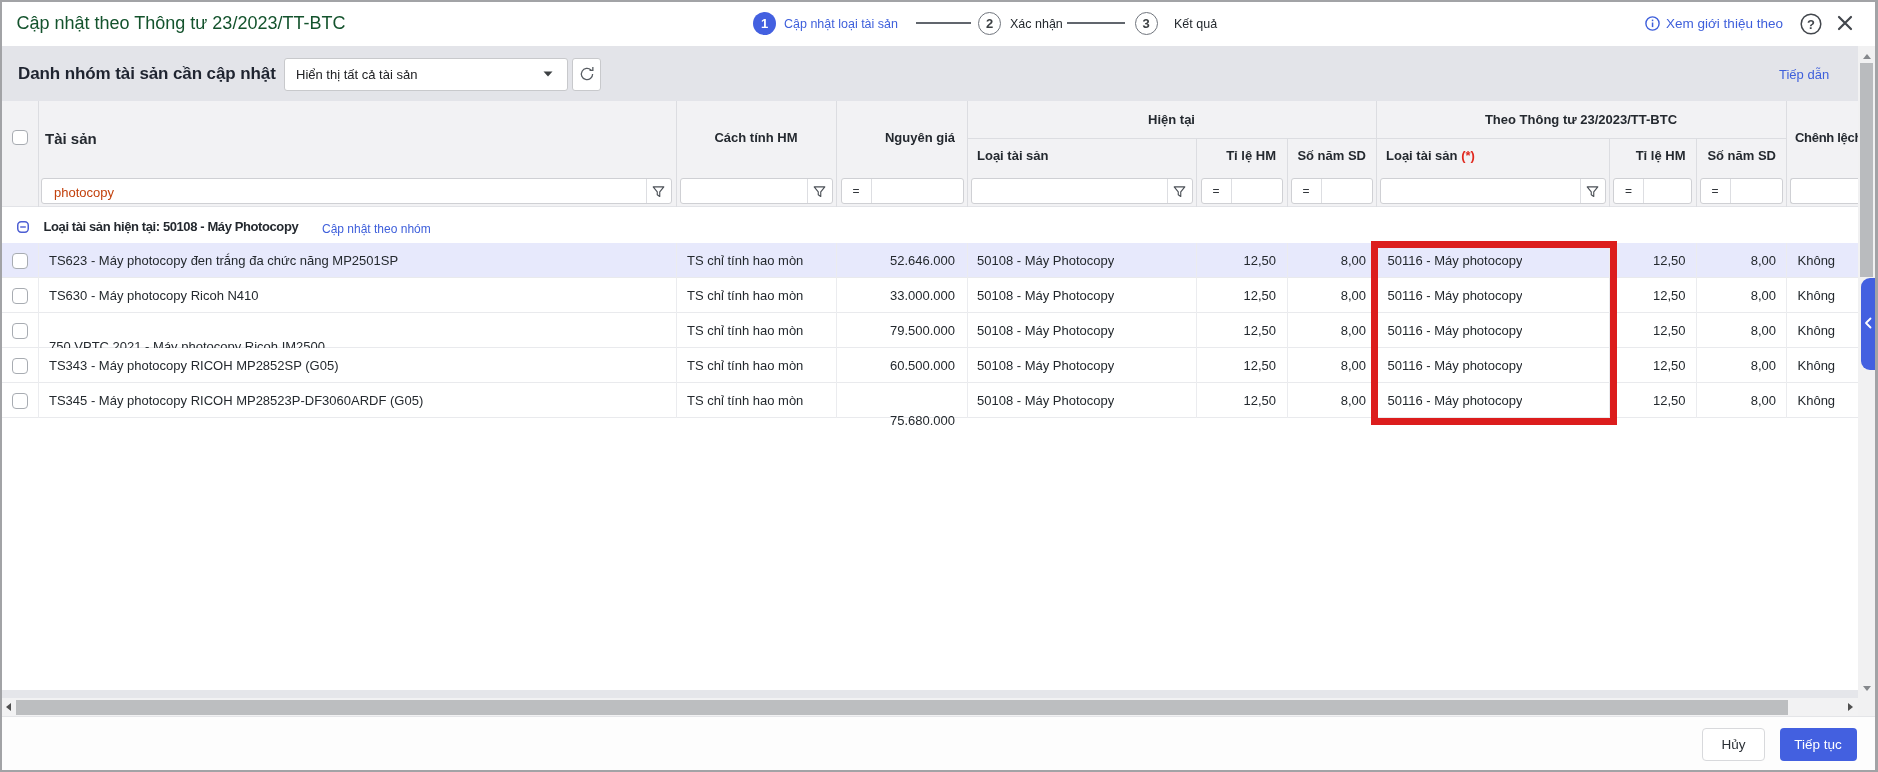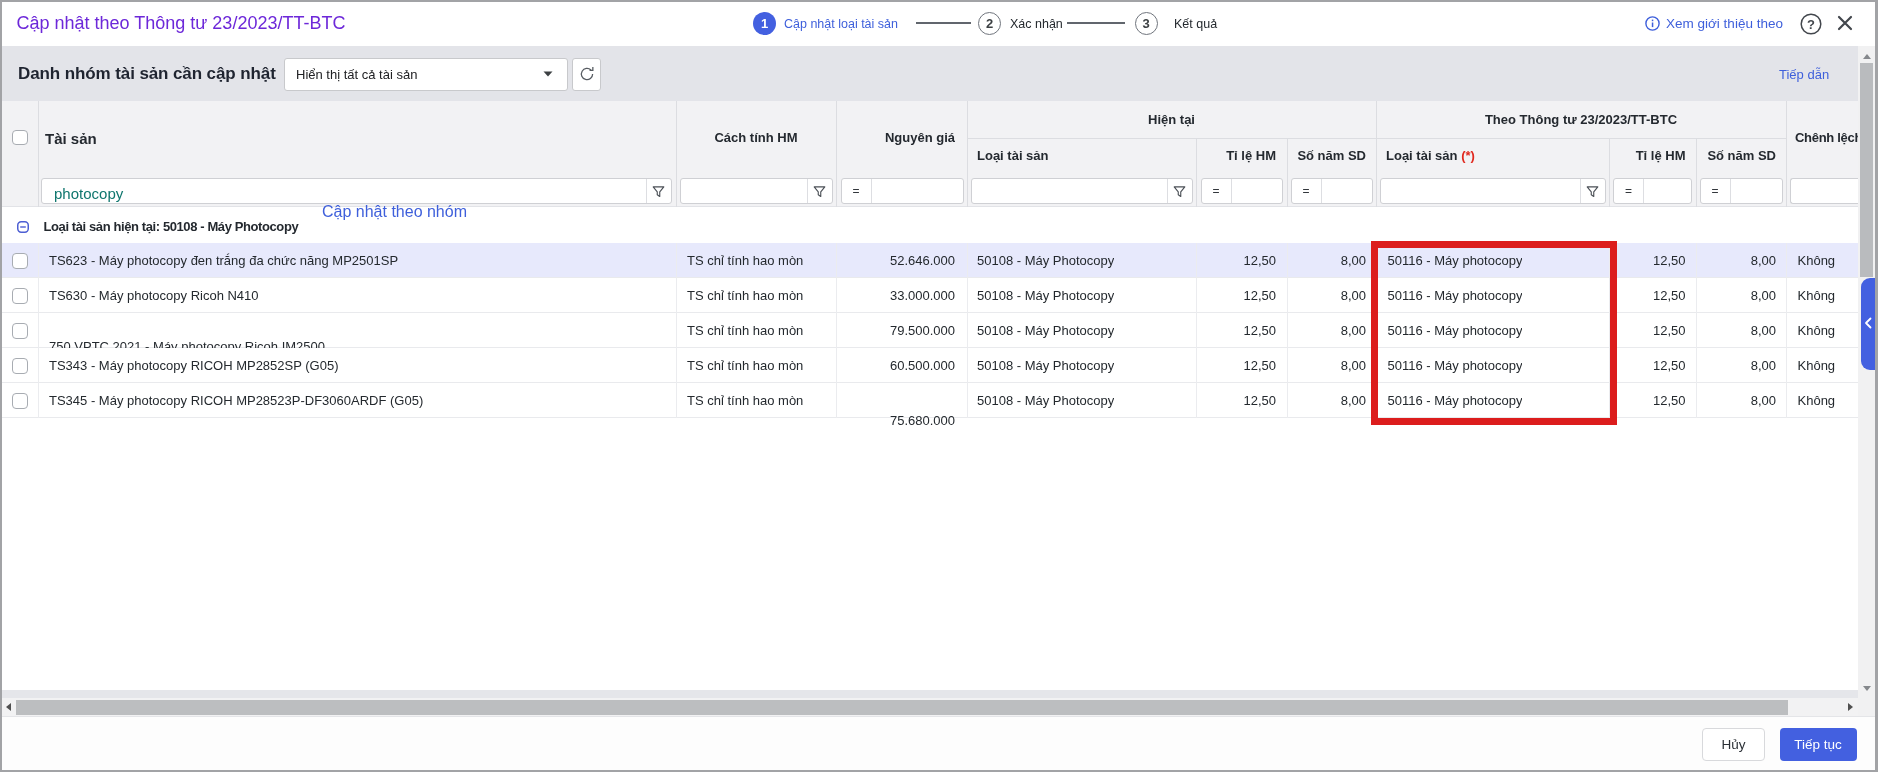--- a/index.html
+++ b/index.html
@@ -6,21 +6,21 @@
 .vline{position:absolute;width:1px;background:#dfe0e4}
 .blue{color:#3e5fdb}
 .bold{font-weight:700}
 .num{text-align:right}
 .cell{position:absolute;white-space:nowrap;overflow:hidden}
 .cbx{position:absolute;width:15.5px;height:15.5px;border:1.5px solid #a8acb2;border-radius:4px;background:#fff;box-sizing:border-box}
 .fbox{position:absolute;background:#fff;border:1px solid #cfd0d4;border-radius:3px;box-sizing:border-box;top:178px;height:26px}
 .eq{position:absolute;top:0;bottom:0;display:flex;align-items:center;justify-content:center;color:#33373c;font-size:12px;border-right:1px solid #dddee2;width:29px}
 </style></head><body>
 <div class="a" style="left:2px;top:2px;width:1873px;height:44px;background:#fff"></div>
-<div class="a" style="left:16.5px;top:12.5px;font-size:18px;font-weight:400;color:#6d28d9">Cập nhật theo Thông tư 23/2023/TT-BTC</div>
+<div class="a" style="left:16.5px;top:12.5px;font-size:18px;font-weight:400;color:#14532d">Cập nhật theo Thông tư 23/2023/TT-BTC</div>
 <div class="a" style="left:753px;top:11.5px;width:23px;height:23px;border-radius:50%;background:#4360e0;display:flex;align-items:center;justify-content:center;font-size:13px;font-weight:700;color:#fff">1</div>
 <div class="a blue" style="left:784px;top:16.5px;font-size:12.5px">Cập nhật loại tài sản</div>
 <div class="a" style="left:916px;top:22px;width:55px;height:1.5px;background:#61666d"></div>
 <div class="a" style="left:978px;top:11.5px;width:23px;height:23px;border-radius:50%;background:#fff;border:1.5px solid #70757d;display:flex;align-items:center;justify-content:center;font-size:13px;font-weight:700;color:#3c4043">2</div>
 <div class="a" style="left:1010px;top:16.5px;font-size:12.5px;color:#24292e">Xác nhận</div>
 <div class="a" style="left:1067px;top:22px;width:58px;height:1.5px;background:#61666d"></div>
 <div class="a" style="left:1134.5px;top:11.5px;width:23px;height:23px;border-radius:50%;background:#fff;border:1.5px solid #70757d;display:flex;align-items:center;justify-content:center;font-size:13px;font-weight:700;color:#3c4043">3</div>
 <div class="a" style="left:1174px;top:16.5px;font-size:12.5px;color:#24292e">Kết quả</div>
 <svg class="a" style="left:1645px;top:15.5px" width="15" height="15" viewBox="0 0 15 15">
 <circle cx="7.5" cy="7.5" r="6.6" fill="none" stroke="#3e5fdb" stroke-width="1.4"></circle>
@@ -67,21 +67,21 @@
 <div class="cell" style="left:967px;top:112px;width:409px;text-align:center;font-size:13px;font-weight:700;color:#24292f">Hiện tại</div>
 <div class="cell" style="left:1376px;top:112px;width:410px;text-align:center;font-size:13px;font-weight:700;color:#24292f">Theo Thông tư 23/2023/TT-BTC</div>
 <div class="cell" style="left:977px;top:148px;font-size:13px;font-weight:700;color:#24292f">Loại tài sản</div>
 <div class="cell num" style="left:1196px;top:148px;width:80px;font-size:13px;font-weight:700;color:#24292f">Tỉ lệ HM</div>
 <div class="cell num" style="left:1286px;top:148px;width:80px;font-size:13px;font-weight:700;color:#24292f">Số năm SD</div>
 <div class="cell" style="left:1386px;top:148px;font-size:13px;font-weight:700;color:#24292f">Loại tài sản <span style="color:#e0281e">(*)</span></div>
 <div class="cell num" style="left:1609px;top:148px;width:76.5px;font-size:13px;font-weight:700;color:#24292f">Tỉ lệ HM</div>
 <div class="cell num" style="left:1695px;top:148px;width:81px;font-size:13px;font-weight:700;color:#24292f">Số năm SD</div>
 <div class="cell" style="left:1795px;top:130px;font-size:13px;font-weight:700;color:#24292f;letter-spacing:-0.3px">Chênh lệch</div>
 <div class="fbox" style="left:41px;width:630.5px">
-    <div style="position:absolute;left:12px;top:6px;font-size:15px;color:#0f766e">photocopy</div>
+    <div style="position:absolute;left:12px;top:6px;font-size:13px;color:#c2410c">photocopy</div>
     <div style="position:absolute;right:24px;top:0;bottom:0;width:1px;background:#dddee2"></div>
     <svg style="position:absolute;right:4.5px;top:5px" width="15" height="15" viewBox="0 0 24 24">
       <path d="M3.5 4.5 H20.5 L14 12.5 V20 L10 17.2 V12.5 Z" fill="none" stroke="#4a4f55" stroke-width="1.8" stroke-linejoin="round"></path>
     </svg>
   </div>
 <div class="fbox" style="left:679.5px;width:153px">
     <div style="position:absolute;right:24px;top:0;bottom:0;width:1px;background:#dddee2"></div>
     <svg style="position:absolute;right:4.5px;top:5px" width="15" height="15" viewBox="0 0 24 24">
       <path d="M3.5 4.5 H20.5 L14 12.5 V20 L10 17.2 V12.5 Z" fill="none" stroke="#4a4f55" stroke-width="1.8" stroke-linejoin="round"></path>
     </svg>
@@ -113,21 +113,21 @@
 <div class="fbox" style="left:1699.5px;width:83px">
     <div class="eq">=</div>
   </div>
 <div class="fbox" style="left:1790px;width:68px;border-radius:3px 0 0 3px;border-right:none"></div>
 <div class="a" style="left:2px;top:207px;width:1856px;height:36px;background:#fff"></div>
 <svg class="a" style="left:17.3px;top:220.5px" width="12" height="12" viewBox="0 0 12 12">
 <rect x="0.75" y="0.75" width="10.5" height="10.5" rx="3.4" fill="none" stroke="#4d5fd3" stroke-width="1.5"></rect>
 <rect x="3.2" y="5.3" width="5.6" height="1.4" fill="#4d5fd3"></rect>
   </svg>
 <div class="a" style="left:43.5px;top:218.5px;font-size:13px;letter-spacing:-0.4px;font-weight:700;color:#24292f">Loại tài sản hiện tại: 50108 - Máy Photocopy</div>
-<div class="a blue" style="left:322px;top:203px;font-size:16px">Cập nhật theo nhóm</div>
+<div class="a blue" style="left:322px;top:222px;font-size:12px">Cập nhật theo nhóm</div>
 <div class="a" style="left:2px;top:243px;width:1856px;height:35px;background:#e7e9fc;border-bottom:1px solid #e9eaed"></div>
 <div class="vline" style="left:37.5px;top:243px;height:35px;background:#ebecef"></div>
 <div class="vline" style="left:676px;top:243px;height:35px;background:#ebecef"></div>
 <div class="vline" style="left:836px;top:243px;height:35px;background:#ebecef"></div>
 <div class="vline" style="left:967px;top:243px;height:35px;background:#ebecef"></div>
 <div class="vline" style="left:1196px;top:243px;height:35px;background:#ebecef"></div>
 <div class="vline" style="left:1286.5px;top:243px;height:35px;background:#ebecef"></div>
 <div class="vline" style="left:1376px;top:243px;height:35px;background:#ebecef"></div>
 <div class="vline" style="left:1609px;top:243px;height:35px;background:#ebecef"></div>
 <div class="vline" style="left:1695.5px;top:243px;height:35px;background:#ebecef"></div>

